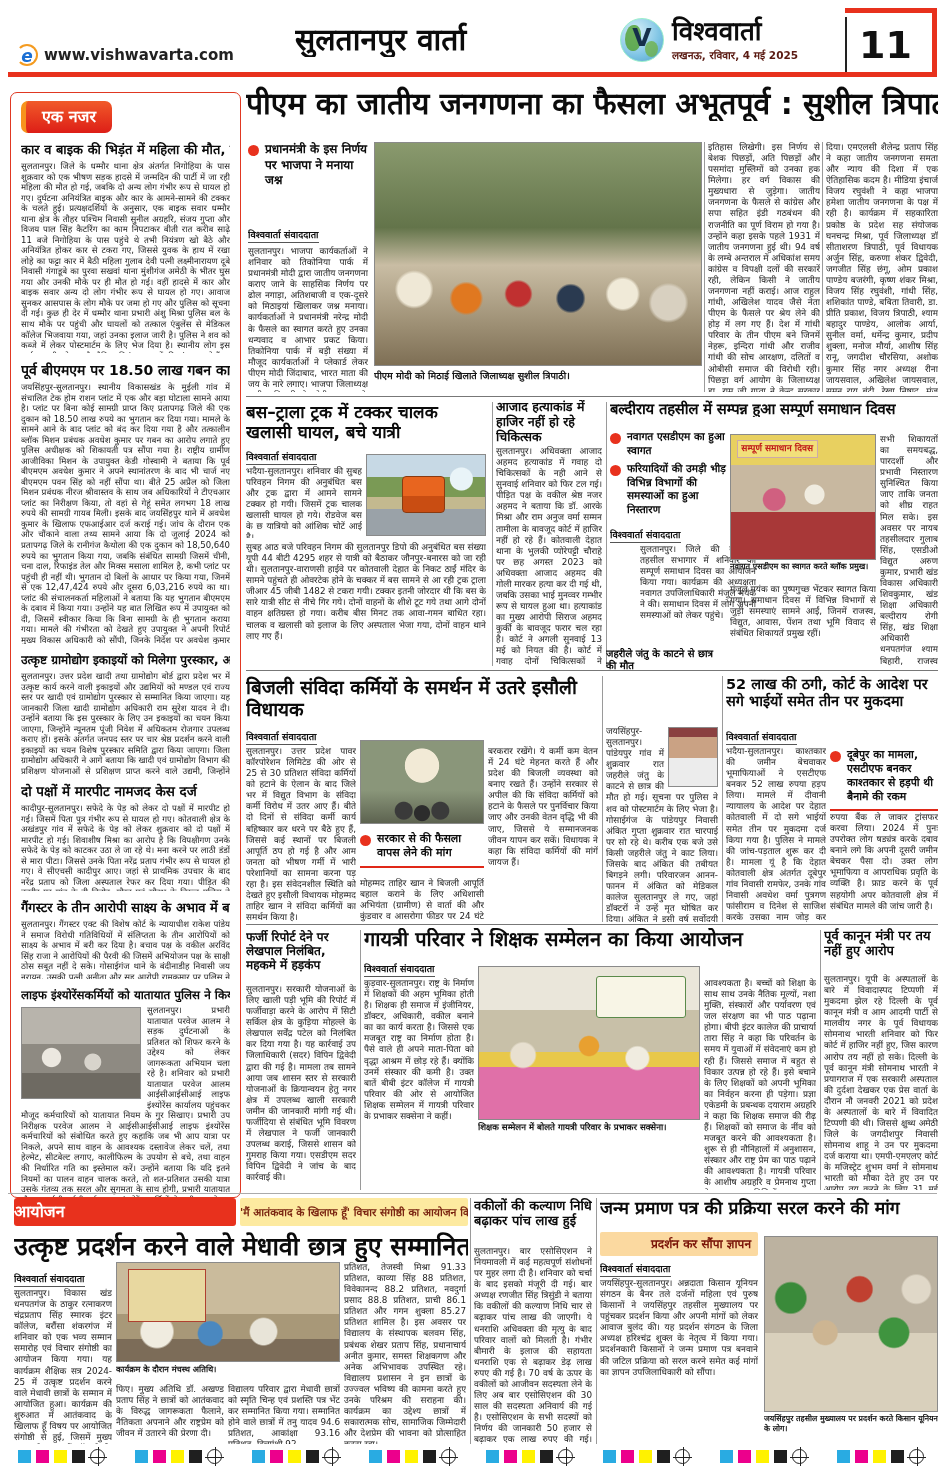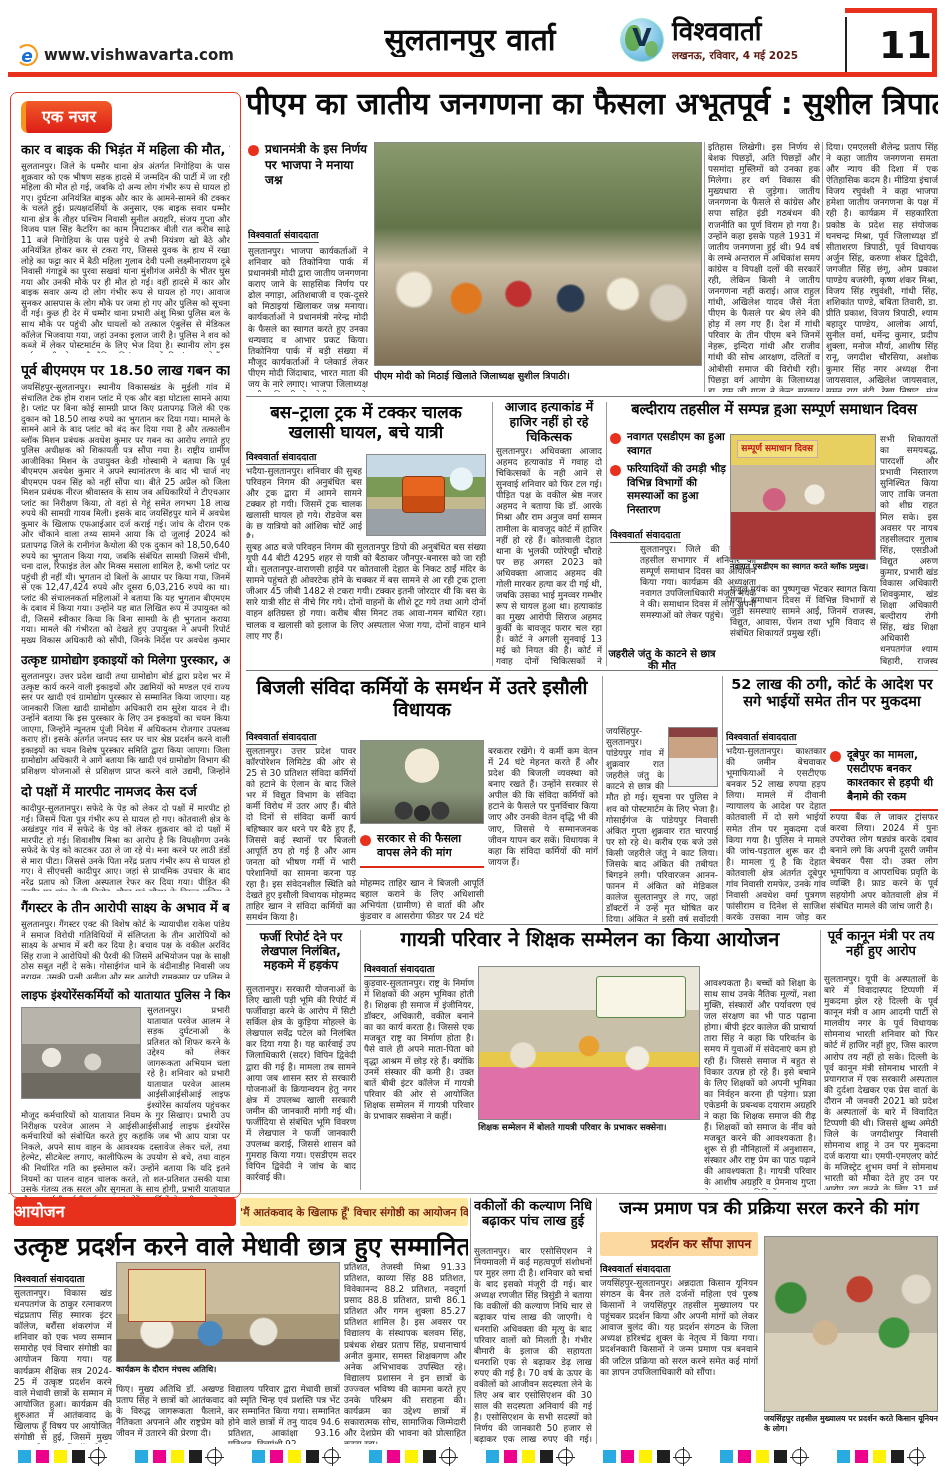--- a/index.html
+++ b/index.html
@@ -1,32 +1,32 @@
 <!DOCTYPE html>
 <html><head>
 <meta charset="utf-8">
 <style>
   html,body{margin:0;padding:0;background:#fff;}
   #page{position:relative;width:945px;height:1474px;background:#fff;overflow:hidden;
         font-family:"DejaVu Sans","Liberation Sans",sans-serif;color:#1c1c1c;}
   .abs{position:absolute;box-sizing:border-box;}
-  .hl{font-weight:bold;color:#0b0b0b;text-align:center;line-height:1.18;overflow:hidden;}
+  .hl{font-weight:bold;color:#0b0b0b;line-height:1.18;overflow:hidden;}
   .bt{font-size:8.8px;line-height:1.26;text-align:justify;overflow:hidden;color:#1d1d1d;word-break:break-word;}
   .byl{font-size:9.5px;font-weight:bold;color:#111;border-bottom:1px solid #555;width:max-content;max-width:100%;padding-bottom:1px;margin-bottom:2px;overflow:hidden;white-space:nowrap;}
   .kick{display:flex;gap:6px;font-weight:bold;color:#0d0d0d;line-height:1.3;}
   .kick .dot{width:11px;height:11px;border-radius:50%;background:#e8311d;flex:none;margin-top:3px;}
   .kick-underline{border-bottom:2px solid #e02818;padding-bottom:5px;}
   .photo{border:1px solid #8a8a8a;overflow:hidden;}
   .cap{font-size:8.6px;font-weight:bold;color:#161616;line-height:1.25;overflow:hidden;}
   .vrule{width:1px;background:#9a9a9a;}
   .hrule{height:1px;background:#777;}
   
   .red-rule{background:#e8311d;}
   .pagenum-box{border-top:5px solid #e8311d;border-right:5px solid #e8311d;}
-  .pagenum-inner{border-left:2px solid #222;padding-left:12px;font-size:38px;font-weight:bold;color:#111;line-height:56px;text-align:right;}
+  .pagenum-inner{border-left:2px solid #222;padding-left:12px;font-size:38px;font-weight:bold;color:#111;line-height:56px;}
   .e-icon{display:inline-block;width:22px;height:22px;border-radius:50%;border:2px solid #f49b20;border-left-color:transparent;
           color:#1a6fd4;font-weight:bold;font-style:italic;font-size:17px;line-height:20px;text-align:center;margin-right:6px;box-sizing:border-box;}
   .globe{width:42px;height:42px;border-radius:50%;background:radial-gradient(circle at 35% 30%,#d9f0fa,#7ec4e4 60%,#4d9ec7);
          position:relative;flex:none;border:1px solid #9ec;}
   .globe::before{content:"";position:absolute;left:4px;top:6px;width:16px;height:26px;background:#57a33b;border-radius:60% 40% 50% 50%;opacity:.85;}
   .globe::after{content:"";position:absolute;right:5px;bottom:4px;width:13px;height:16px;background:#6fb24a;border-radius:50%;opacity:.8;}
   .globe .v{position:absolute;left:0;top:4px;width:100%;text-align:center;font-weight:bold;font-size:25px;color:#15304a;z-index:2;}
   
   #sidebar{border:1.5px solid #e03822;border-radius:7px;padding:8px 10px;overflow:hidden;}
   .onz-tab{background:linear-gradient(180deg,#f15a29,#dd1e17);border-left:5px solid #f7941d;color:#fff;font-weight:bold;

